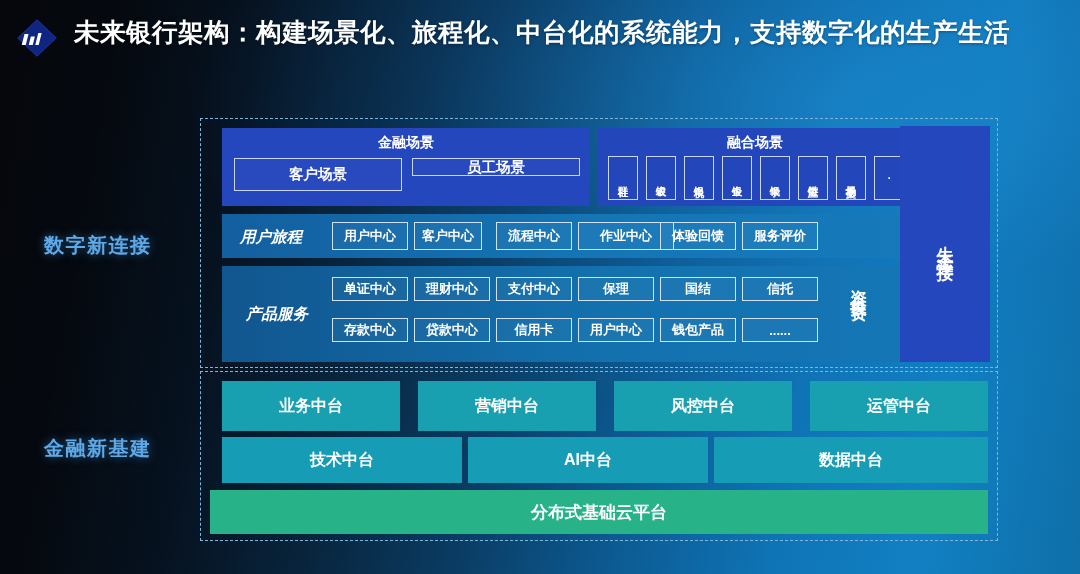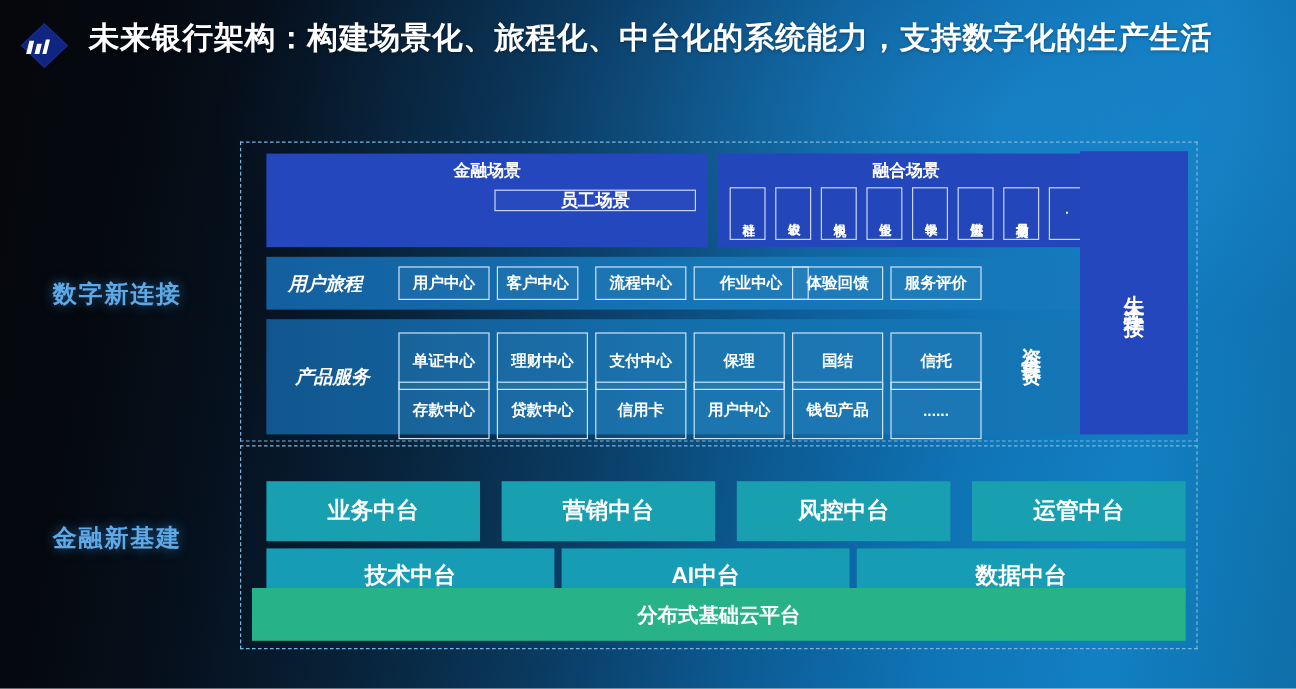--- a/index.html
+++ b/index.html
@@ -119,21 +119,21 @@
   #product-band {
     position: absolute; left: 16px; top: 142px; width: 690px; height: 96px;
     background: linear-gradient(90deg, #11568f 0%, #1371ae 55%, #1576b6 100%);
   }
   #product-label { left: 24px; top: 38px; }
   .pchip {
     position: absolute;
     border: 1.2px solid #cfe3f5;
     color: #ffffff; font-size: 13px; font-weight: bold;
     display: flex; align-items: center; justify-content: center;
-    height: 48px;
+    height: 24px;
     background: rgba(255,255,255,0.035);
   }
   .prow1 { top: 11px; }
   .prow2 { top: 52px; }
 
   
   #capital-block {
     position: absolute; left: 830px; top: 212px; width: 58px; height: 150px;
     color: #ffffff; font-size: 16.5px; font-weight: bold;
     writing-mode: vertical-rl; text-orientation: upright;
@@ -145,22 +145,22 @@
     background: #2547bd;
     color: #ffffff; font-size: 17px; font-weight: bold;
     writing-mode: vertical-rl; text-orientation: upright;
     display: flex; align-items: center; justify-content: center;
     letter-spacing: 6px;
   }
 
   
   .mid {
     position: absolute;
-    color: #ffffff; font-size: 19px; font-weight: bold;
-    display: flex; align-items: center; justify-content: center; margin-top: 20px;
+    color: #ffffff; font-size: 16px; font-weight: bold;
+    display: flex; align-items: center; justify-content: center;
   }
   .mid-r1 { top: 381px; height: 50px; background: #189fb0; }
   .mid-r2 { top: 437px; height: 46px; background: #179cb5; }
   #cloud-bar {
     position: absolute; left: 210px; top: 490px; width: 778px; height: 44px;
     background: #27b387;
     color: #ffffff; font-size: 17px; font-weight: bold;
     display: flex; align-items: center; justify-content: center;
   }
 </style>
@@ -184,20 +184,21 @@
 
   <div class="stage-label" id="stage-label-1">数字新连接</div>
   <div class="stage-label" id="stage-label-2">金融新基建</div>
 
   <div class="dashed-box" id="upper-container"></div>
 
   <div id="upper-left">
 
     <div class="panel-fin">
       <div class="panel-title">金融场景</div>
+      <div class="inner-box" id="box-customer-scene">客户场景</div>
       <div class="inner-box" id="box-staff-scene">员工场景</div>
     </div>
 
     <div class="panel-fusion">
       <div class="panel-title">融合场景</div>
       <div class="vbox" style="left:10px">社群</div>
       <div class="vbox" style="left:48px">农银</div>
       <div class="vbox" style="left:86px">税银</div>
       <div class="vbox" style="left:124px">银企</div>
       <div class="vbox" style="left:162px">学银</div>

